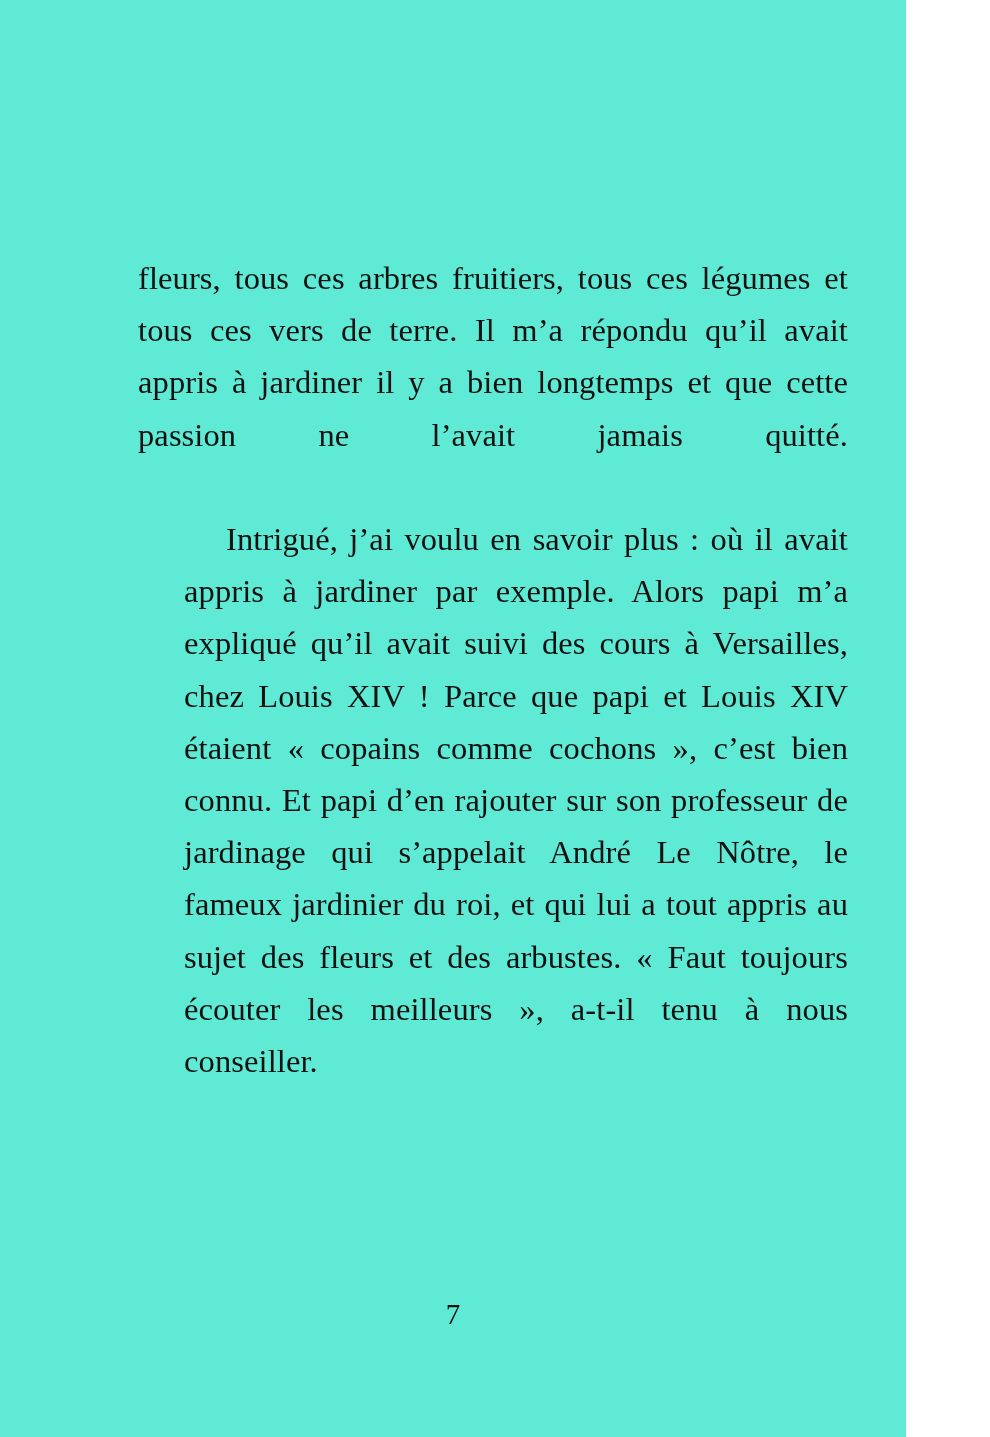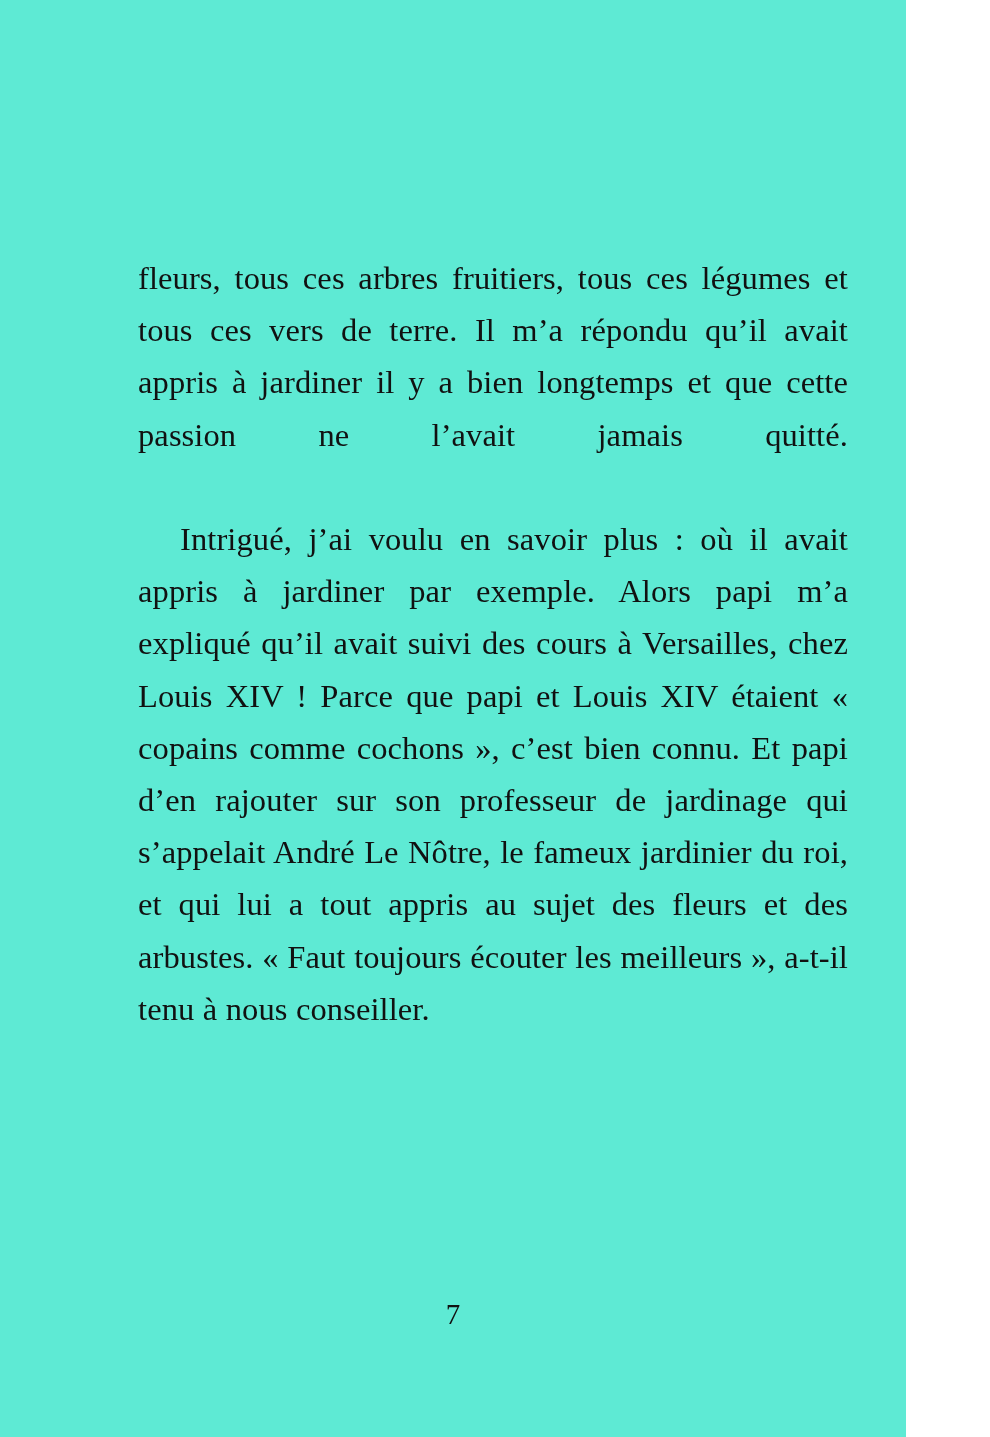--- a/index.html
+++ b/index.html
@@ -31,20 +31,21 @@
     text-justify: inter-word;
     font-size: 32.5px;
     line-height: 52.2px;
     color: #111111;
     letter-spacing: 0.1px;
     word-spacing: 0.2px;
     -webkit-font-smoothing: antialiased;
   }
   .para.indent {
     text-indent: 42px;
+    margin-left: 46px;
   }
   
   .para::after {
     content: "";
     display: inline-block;
     width: 100%;
   }
   .para.no-stretch::after {
     display: none;
   }

